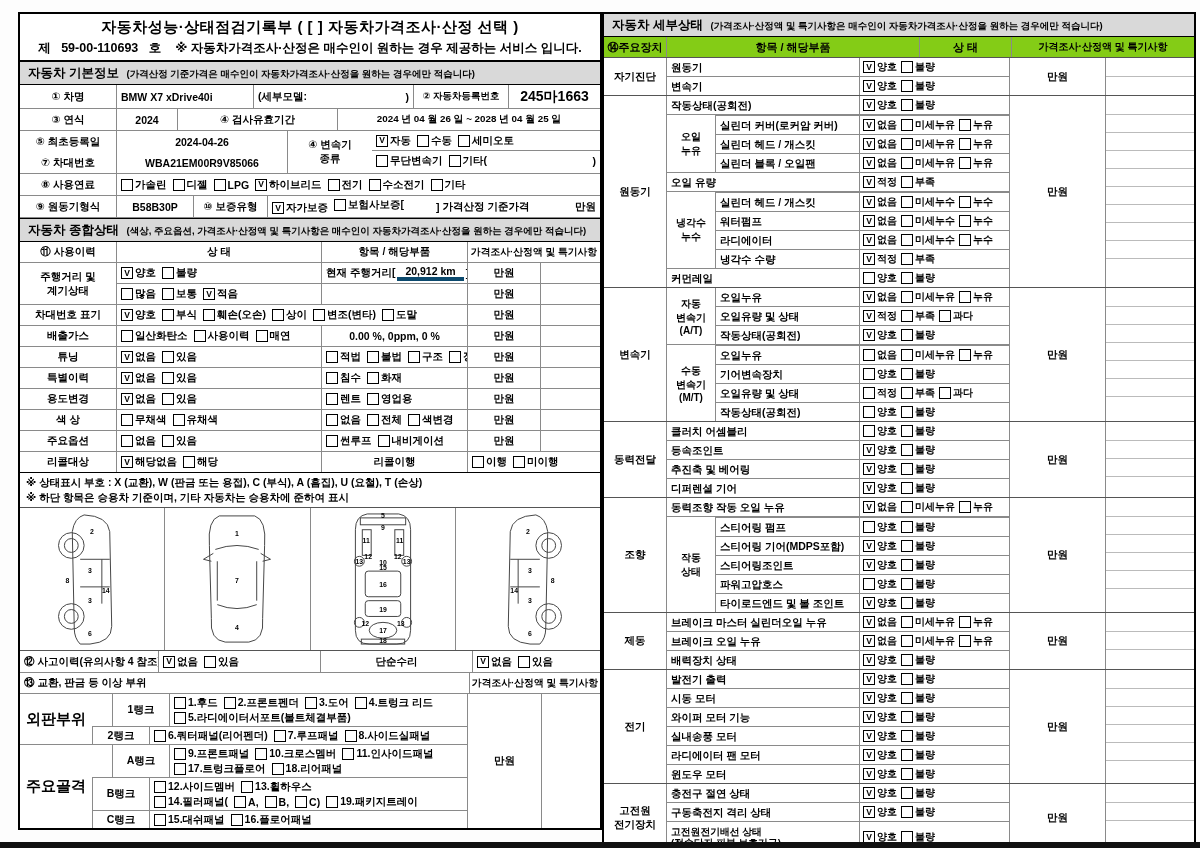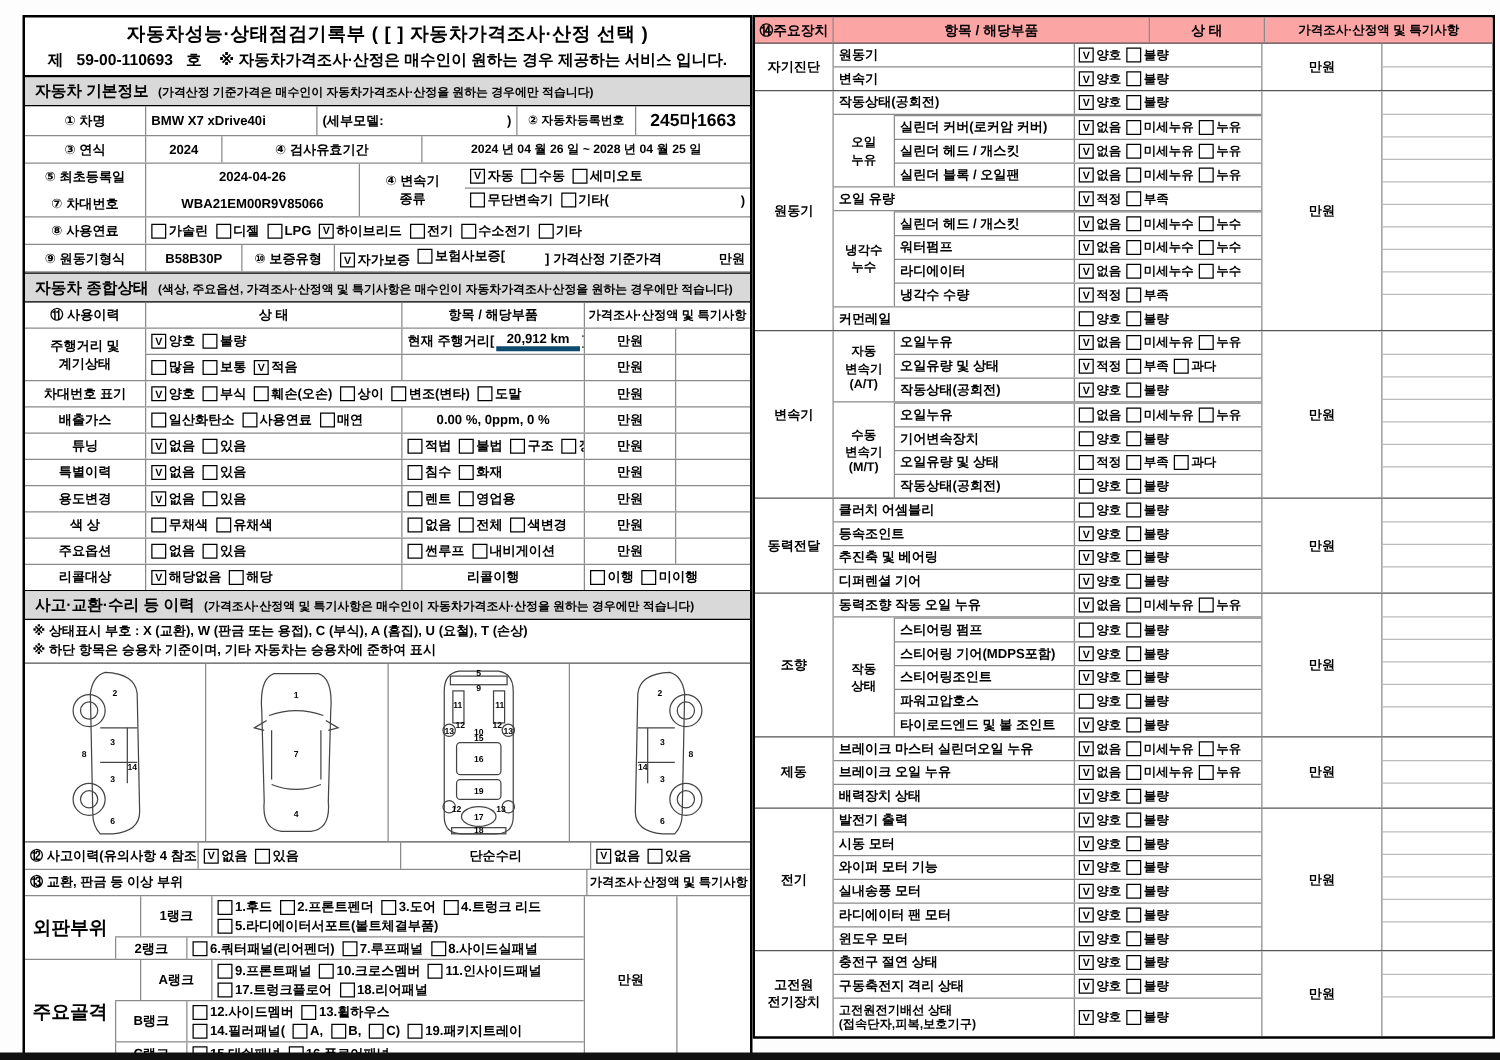--- a/index.html
+++ b/index.html
@@ -66,21 +66,21 @@
   .rk-row{display:flex;border-top:1px solid #8a8a8a;}
   .rk-row:first-child{border-top:none;padding-left:20px;}
   .rk-rank{width:56px;flex:0 0 56px;display:flex;align-items:center;justify-content:center;
            border-left:1px solid #8a8a8a;font-size:10.5px;font-weight:700;}
   .rk-items{flex:1;border-left:1px solid #8a8a8a;padding:1px 4px;display:flex;flex-direction:column;justify-content:center;}
   .rk-line{display:flex;align-items:center;height:15px;}
   .rk-price{width:73px;flex:0 0 73px;border-left:1px solid #8a8a8a;display:flex;align-items:center;justify-content:center;font-size:10.5px;font-weight:700;}
   .rk-note{width:58px;flex:0 0 58px;border-left:1px solid #8a8a8a;}
 
   
-  .dt-head{display:flex;height:20px;border-bottom:1px solid #555;background:#fca5a5;}
+  .dt-head{display:flex;height:20px;border-bottom:1px solid #555;background:#84cc16;}
   .dt-head>div{display:flex;align-items:center;justify-content:center;font-size:11px;font-weight:700;border-left:1px solid #8a8a8a;box-sizing:border-box;}
   .dt-head>div:first-child{border-left:none;}
   .dh-dev{width:62px;flex:0 0 62px;}
   .dh-item{width:253px;flex:0 0 253px;}
   .dh-stat{flex:1;}
   .dh-pr{width:183px;flex:0 0 183px;}
   .dt-sec{display:flex;border-bottom:1px solid #555;}
   .dt-sec:last-child{border-bottom:none;}
   .dt-dev{width:62px;flex:0 0 62px;display:flex;align-items:center;justify-content:center;
           font-size:10.5px;font-weight:700;text-align:center;white-space:pre-line;}
@@ -326,21 +326,21 @@
           <div class="ov-lab">배출가스</div>
           <div class="ov-col">
             <div class="ov-row">
               <div class="w-st">
                 <span class="ck">
                   <span class="bx"></span>
                   <span>일산화탄소</span>
                 </span>
                 <span class="ck">
                   <span class="bx"></span>
-                  <span>사용연료</span>
+                  <span>사용이력</span>
                 </span>
                 <span class="ck">
                   <span class="bx"></span>
                   <span>매연</span>
                 </span>
               </div>
               <div class="w-it" style="justify-content: center;">0.00 %,   0ppm,   0 %</div>
               <div class="w-pr">만원</div>
               <div class="w-no"></div>
             </div>
@@ -526,24 +526,20 @@
                 <span class="ck">
                   <span class="bx"></span>
                   <span>미이행</span>
                 </span>
               </div>
             </div>
           </div>
         </div>
       </div>
 
-    <div class="band" style="border-top:none">
-      <span>사고·교환·수리 등 이력</span>
-      <span class="note">(가격조사·산정액 및 특기사항은 매수인이 자동차가격조사·산정을 원하는 경우에만 적습니다)</span>
-    </div>
 
     <div class="notes">
       <div>※ 상태표시 부호 : X (교환), W (판금 또는 용접), C (부식), A (흠집), U (요철), T (손상)</div>
       <div>※ 하단 항목은 승용차 기준이며, 기타 자동차는 승용차에 준하여 표시</div>
     </div>
 
     <div class="diagrams">
       <div class="dcell">
         <svg width="100" height="138" viewBox="0 0 96 140">
           <path d="M40,5 Q64,6 66,22 L68,118 Q68,134 46,136 L36,136 Q30,130 30,120 L28,22 Q30,8 40,5 Z"></path>
@@ -799,20 +795,24 @@
             </div>
           </div>
         </div>
       <div class="rk-price">만원</div>
       <div class="rk-note"></div>
     </div>
 
   </div>
 
   <div class="panel panel-right">
+    <div class="band" style="border-top:none">
+      <span>자동차 세부상태</span>
+      <span class="note">(가격조사·산정액 및 특기사항은 매수인이 자동차가격조사·산정을 원하는 경우에만 적습니다)</span>
+    </div>
     <div class="dt-head">
       <div class="dh-dev">⑭주요장치</div>
       <div class="dh-item">항목 / 해당부품</div>
       <div class="dh-stat">상  태</div>
       <div class="dh-pr" style="font-size:10px">가격조사·산정액 및 특기사항</div>
     </div>
     <div id="detail-body">
         <div class="dt-sec">
           <div class="dt-dev">자기진단</div>
           <div class="dt-mid">

